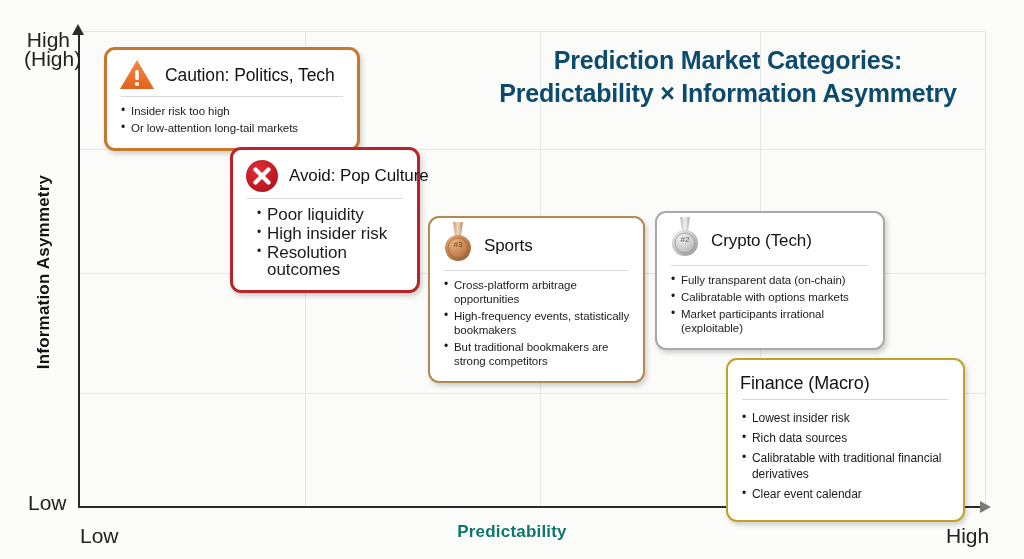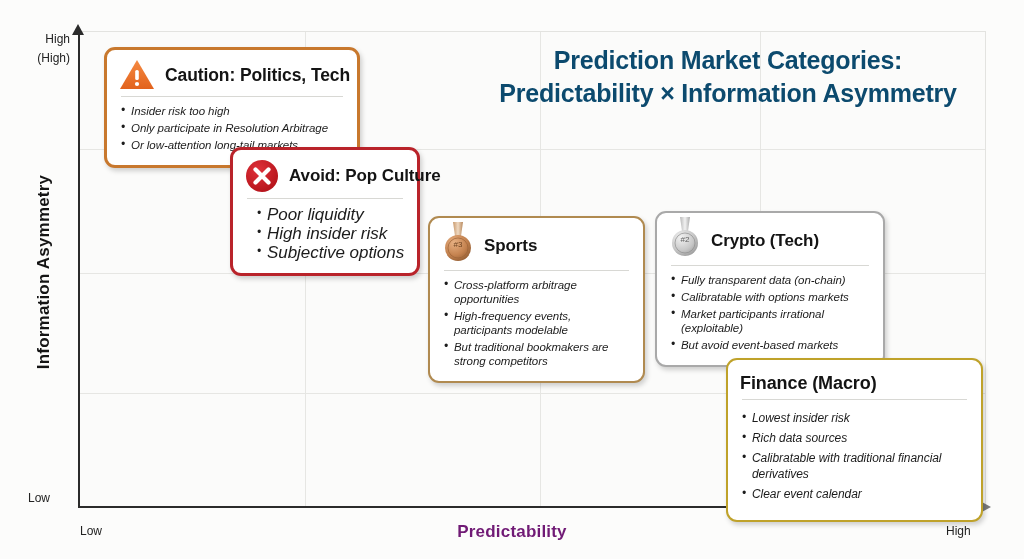--- a/index.html
+++ b/index.html
@@ -79,21 +79,21 @@
     top: 501px;
     width: 0; height: 0;
     border-top: 6px solid transparent;
     border-bottom: 6px solid transparent;
     border-left: 11px solid #7a7a7a;
   }
 
   
   .tick {
     position: absolute;
-    font-size: 12px;
+    font-size: 21px;
     color: #222;
     font-family: "Liberation Sans", sans-serif;
     white-space: nowrap;
   }
   .tick-y-high {
     left: 24px;
     top: 30px;
     line-height: 19px;
     text-align: right;
     width: 46px;
@@ -103,21 +103,21 @@
   .tick-x-high { left: 946px; top: 524px; }
 
   .axis-title-x {
     position: absolute;
     left: 0;
     top: 522px;
     width: 1024px;
     text-align: center;
     font-size: 17px;
     font-weight: bold;
-    color: #701a75;
+    color: #0f766e;
     letter-spacing: 0.2px;
   }
   .axis-title-y {
     position: absolute;
     left: -106px;
     top: 262px;
     width: 300px;
     text-align: center;
     font-size: 17px;
     font-weight: bold;
@@ -151,35 +151,34 @@
     box-shadow: 2px 3px 5px rgba(0,0,0,0.18);
   }
   .card-head {
     display: flex;
     align-items: center;
     gap: 10px;
     padding-bottom: 5px;
   }
   .card-title {
     font-size: 17px;
-    font-weight: bold;
+    font-weight: normal;
     color: #141414;
     white-space: nowrap;
     letter-spacing: -0.1px;
   }
   .rule {
     height: 1px;
     background: #d8d8d4;
     margin: 0 2px 7px 2px;
   }
   .card ul {
     margin: 0;
     padding: 0 0 0 12px;
     list-style: none;
-    font-style: italic;
   }
   .card li {
     position: relative;
     font-size: 11.5px;
     color: #1c1c1c;
     line-height: 14px;
     margin-bottom: 3px;
     letter-spacing: -0.05px;
   }
   .card li::before {
@@ -205,21 +204,21 @@
   #card-avoid li { font-size: 17px; line-height: 17px; margin-bottom: 2px; }
   #card-sports {
     left: 428px; top: 216px; width: 217px;
     border: 2px solid #b08a50;
   }
   #card-crypto {
     left: 655px; top: 211px; width: 230px;
     border: 2px solid #a9a9a9;
   }
   #card-finance {
-    left: 726px; top: 358px; width: 257px;
+    left: 726px; top: 358px; width: 239px;
     border: 2.5px solid #bfa22a;
     padding-top: 13px;
     padding-bottom: 14px;
   }
   #card-finance li { font-size: 12px; line-height: 16px; margin-bottom: 4px; }
   #card-finance .rule { margin-bottom: 10px; }
   #card-finance .card-title { font-size: 18px; }
 
   
   .icon { flex: 0 0 auto; display: block; }
@@ -273,21 +272,20 @@
         </defs>
         <path d="M18 1 L35 30 L1 30 Z" fill="url(#gWarn)"></path>
         <rect x="16.2" y="11" width="3.6" height="10" rx="1.6" fill="#ffffff"></rect>
         <circle cx="18" cy="25" r="2.1" fill="#ffffff"></circle>
       </svg>
       <div class="card-title">Caution: Politics, Tech</div>
     </div>
     <div class="rule"></div>
     <ul>
       <li>Insider risk too high</li>
-      <li>Only participate in Resolution Arbitrage</li>
       <li>Or low-attention long-tail markets</li>
     </ul>
   </div>
 
   <div class="card" id="card-avoid">
     <div class="card-head">
       <svg class="icon x-circle" viewBox="0 0 34 34">
         <defs>
           <radialGradient id="gX" cx="38%" cy="32%" r="75%">
             <stop offset="0%" stop-color="#e0313a"></stop>
@@ -296,21 +294,21 @@
         </defs>
         <circle cx="17" cy="17" r="16" fill="url(#gX)"></circle>
         <path d="M10.5 10.5 L23.5 23.5 M23.5 10.5 L10.5 23.5" stroke="#ffffff" stroke-width="4.2" stroke-linecap="round"></path>
       </svg>
       <div class="card-title">Avoid: Pop Culture</div>
     </div>
     <div class="rule"></div>
     <ul>
       <li>Poor liquidity</li>
       <li>High insider risk</li>
-      <li>Subjective options</li>
+      <li>Resolution outcomes</li>
     </ul>
   </div>
 
   <div class="card" id="card-sports">
     <div class="card-head">
       <svg class="icon medal" viewBox="0 0 32 44">
         <defs>
           <linearGradient id="gRibB" x1="0" y1="0" x2="1" y2="0">
             <stop offset="0%" stop-color="#c99a6d"></stop>
             <stop offset="50%" stop-color="#efd9c2"></stop>
@@ -326,21 +324,21 @@
         <circle cx="16" cy="27" r="13" fill="url(#gMedB)"></circle>
         <circle cx="16" cy="27" r="10" fill="none" stroke="#9c6437" stroke-width="1" opacity="0.7"></circle>
         <text x="16" y="26" text-anchor="middle" font-size="8" font-family="Liberation Sans, sans-serif" fill="#6d4321">#3</text>
         <text x="16" y="33" text-anchor="middle" font-size="5" font-family="Liberation Sans, sans-serif" fill="#6d4321">ㅤ</text>
       </svg>
       <div class="card-title">Sports</div>
     </div>
     <div class="rule"></div>
     <ul>
       <li>Cross-platform arbitrage opportunities</li>
-      <li>High-frequency events, participants modelable</li>
+      <li>High-frequency events, statistically bookmakers</li>
       <li>But traditional bookmakers are strong competitors</li>
     </ul>
   </div>
 
   <div class="card" id="card-crypto">
     <div class="card-head">
       <svg class="icon medal" viewBox="0 0 32 44">
         <defs>
           <linearGradient id="gRibS" x1="0" y1="0" x2="1" y2="0">
             <stop offset="0%" stop-color="#b9b9b9"></stop>
@@ -358,21 +356,20 @@
         <circle cx="16" cy="27" r="10" fill="none" stroke="#8e8e8e" stroke-width="1" opacity="0.7"></circle>
         <text x="16" y="26" text-anchor="middle" font-size="8" font-family="Liberation Sans, sans-serif" fill="#5e5e5e">#2</text>
       </svg>
       <div class="card-title">Crypto (Tech)</div>
     </div>
     <div class="rule"></div>
     <ul>
       <li>Fully transparent data (on-chain)</li>
       <li>Calibratable with options markets</li>
       <li>Market participants irrational (exploitable)</li>
-      <li>But avoid event-based markets</li>
     </ul>
   </div>
 
   <div class="card" id="card-finance">
     <div class="card-head">
       <div class="card-title">Finance (Macro)</div>
     </div>
     <div class="rule"></div>
     <ul>
       <li>Lowest insider risk</li>

